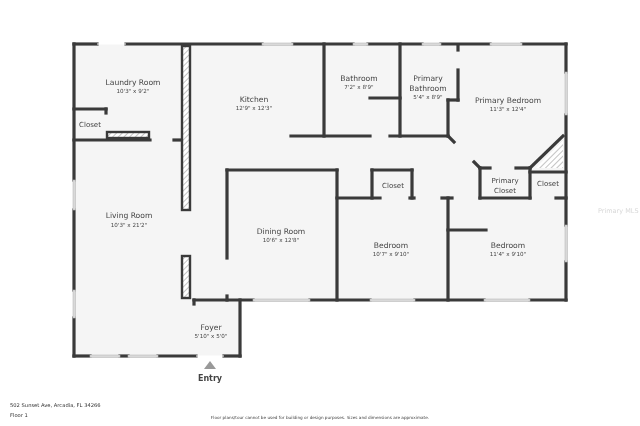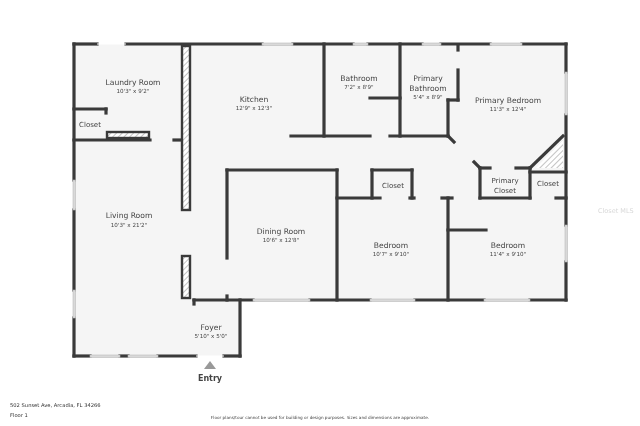--- a/index.html
+++ b/index.html
@@ -173,16 +173,16 @@
 
   <text class="small-name" x="548" y="186">Closet</text>
 
   <text class="room-name" x="508" y="248">Bedroom</text>
   <text class="room-dim" x="508" y="256">11'4" x 9'10"</text>
 
   <text class="room-name" x="211" y="330">Foyer</text>
   <text class="room-dim" x="211" y="338">5'10" x 5'0"</text>
 </svg>
 
-<div class="watermark">Closet MLS</div>
+<div class="watermark">Primary MLS</div>
 <div class="footer-address">502 Sunset Ave, Arcadia, FL 34266</div>
 <div class="footer-floor">Floor 1</div>
 <div class="footer-disclaimer">Floor plans/tour cannot be used for building or design purposes. Sizes and dimensions are approximate.</div>
 
 </body></html>

